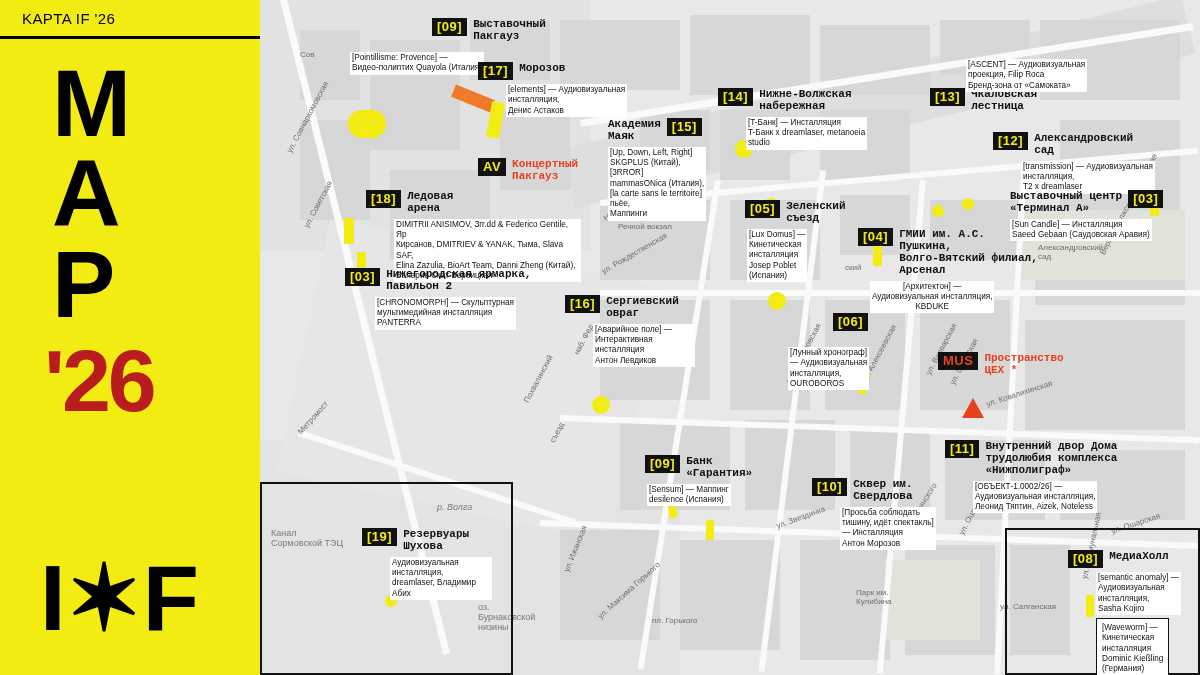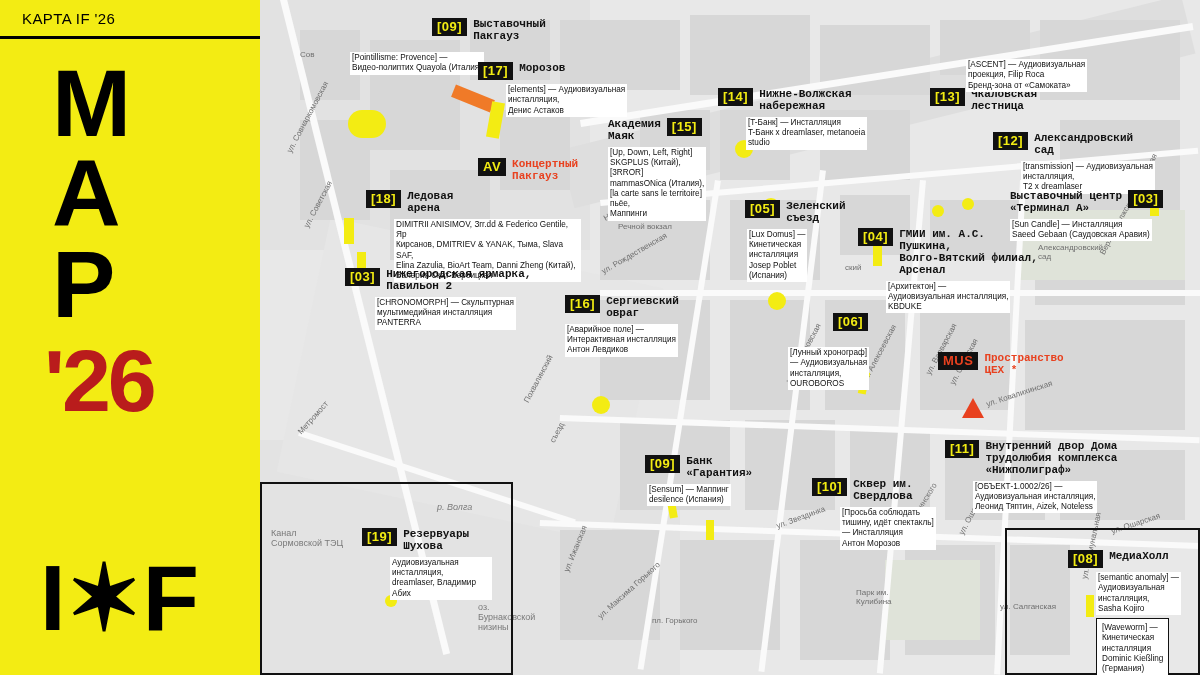--- a/index.html
+++ b/index.html
@@ -372,32 +372,32 @@
 (Испания)</div>
   </div>
 
   <div class="poi" style="left:858px;top:228px;width:180px;">
     <div class="poi-head">
       <span class="num">[04]</span>
       <span class="title">ГМИИ им. А.С. Пушкина,
 Волго-Вятский филиал,
 Арсенал</span>
     </div>
-    <div class="desc" style="margin-left:28px;">[Архитектон] —
+    <div class="desc" style="margin-left:12px;text-align:center;">[Архитектон] —
 Аудиовизуальная инсталляция,
 KBDUKE</div>
   </div>
 
   <div class="poi" style="left:565px;top:295px;width:130px;">
     <div class="poi-head">
       <span class="num">[16]</span>
       <span class="title">Сергиевский
 овраг</span>
     </div>
-    <div class="desc" style="">[Аварийное поле] —
+    <div class="desc" style="margin-left:28px;">[Аварийное поле] —
 Интерактивная инсталляция
 Антон Левдиков</div>
   </div>
 
   <div class="poi" style="left:833px;top:313px;width:160px;">
     <div class="poi-head">
       <span class="num">[06]</span>
     </div>
   </div>
   <div class="poi" style="left:788px;top:343px;width:110px;">

